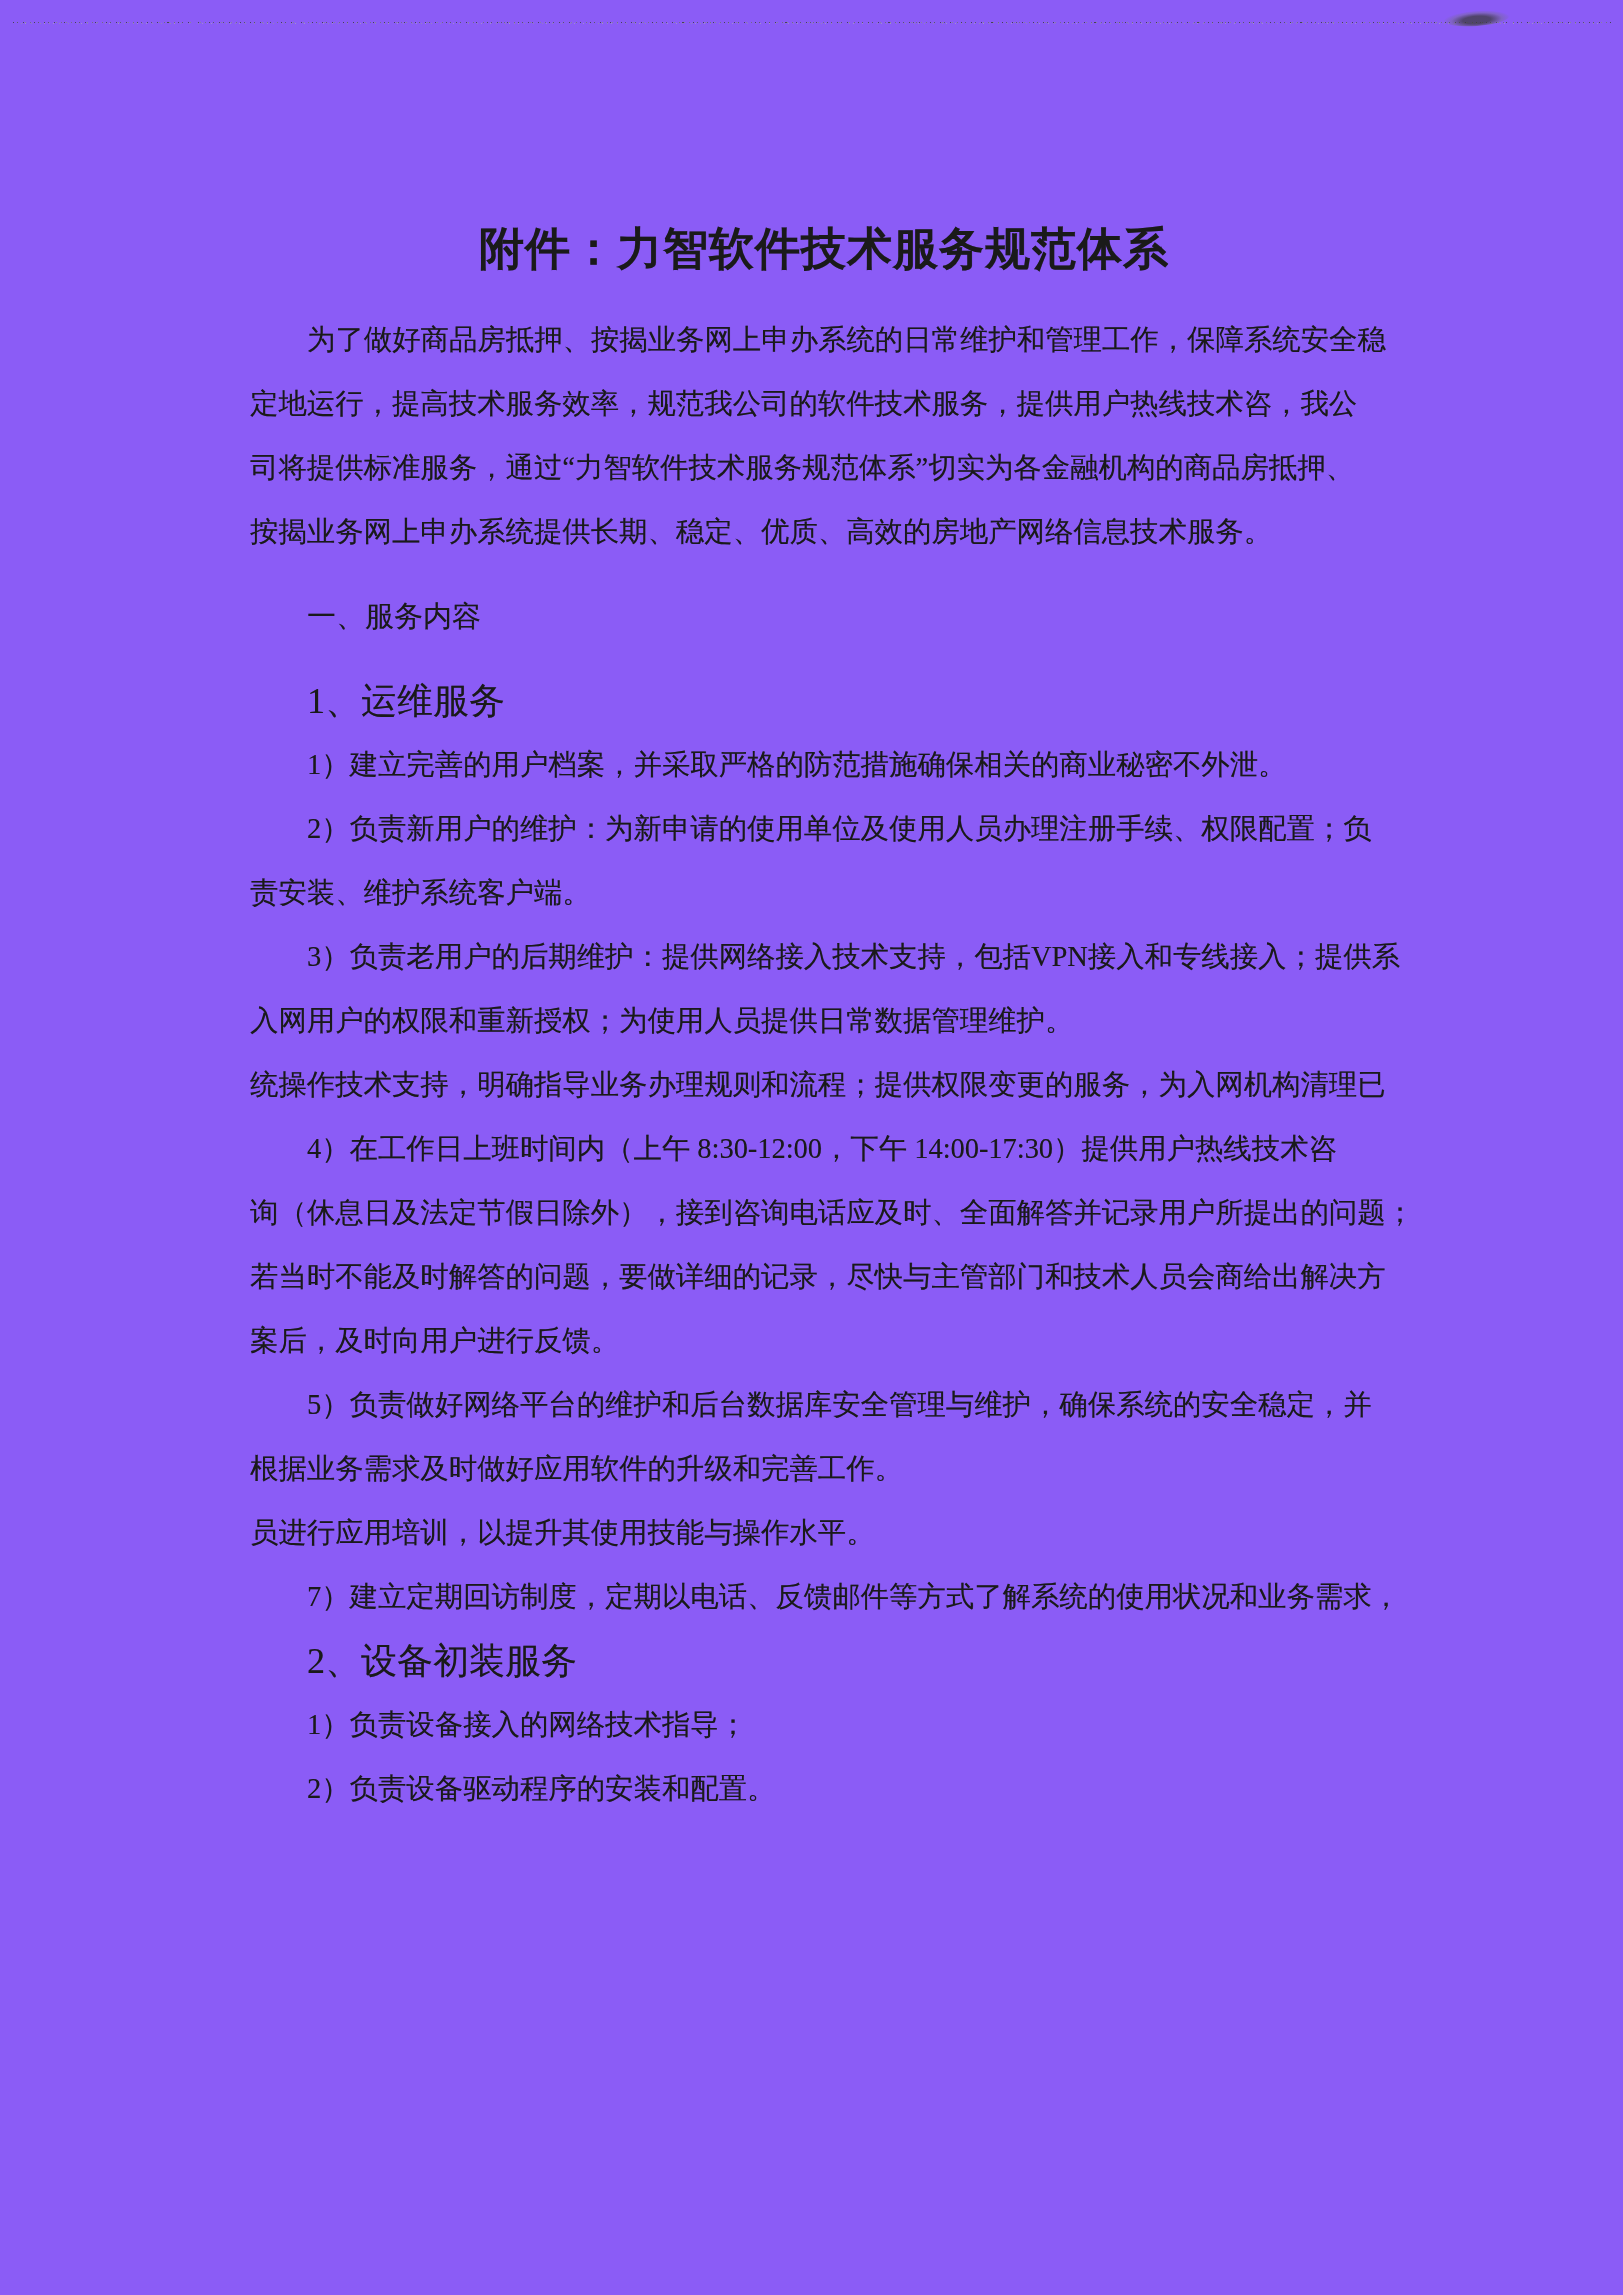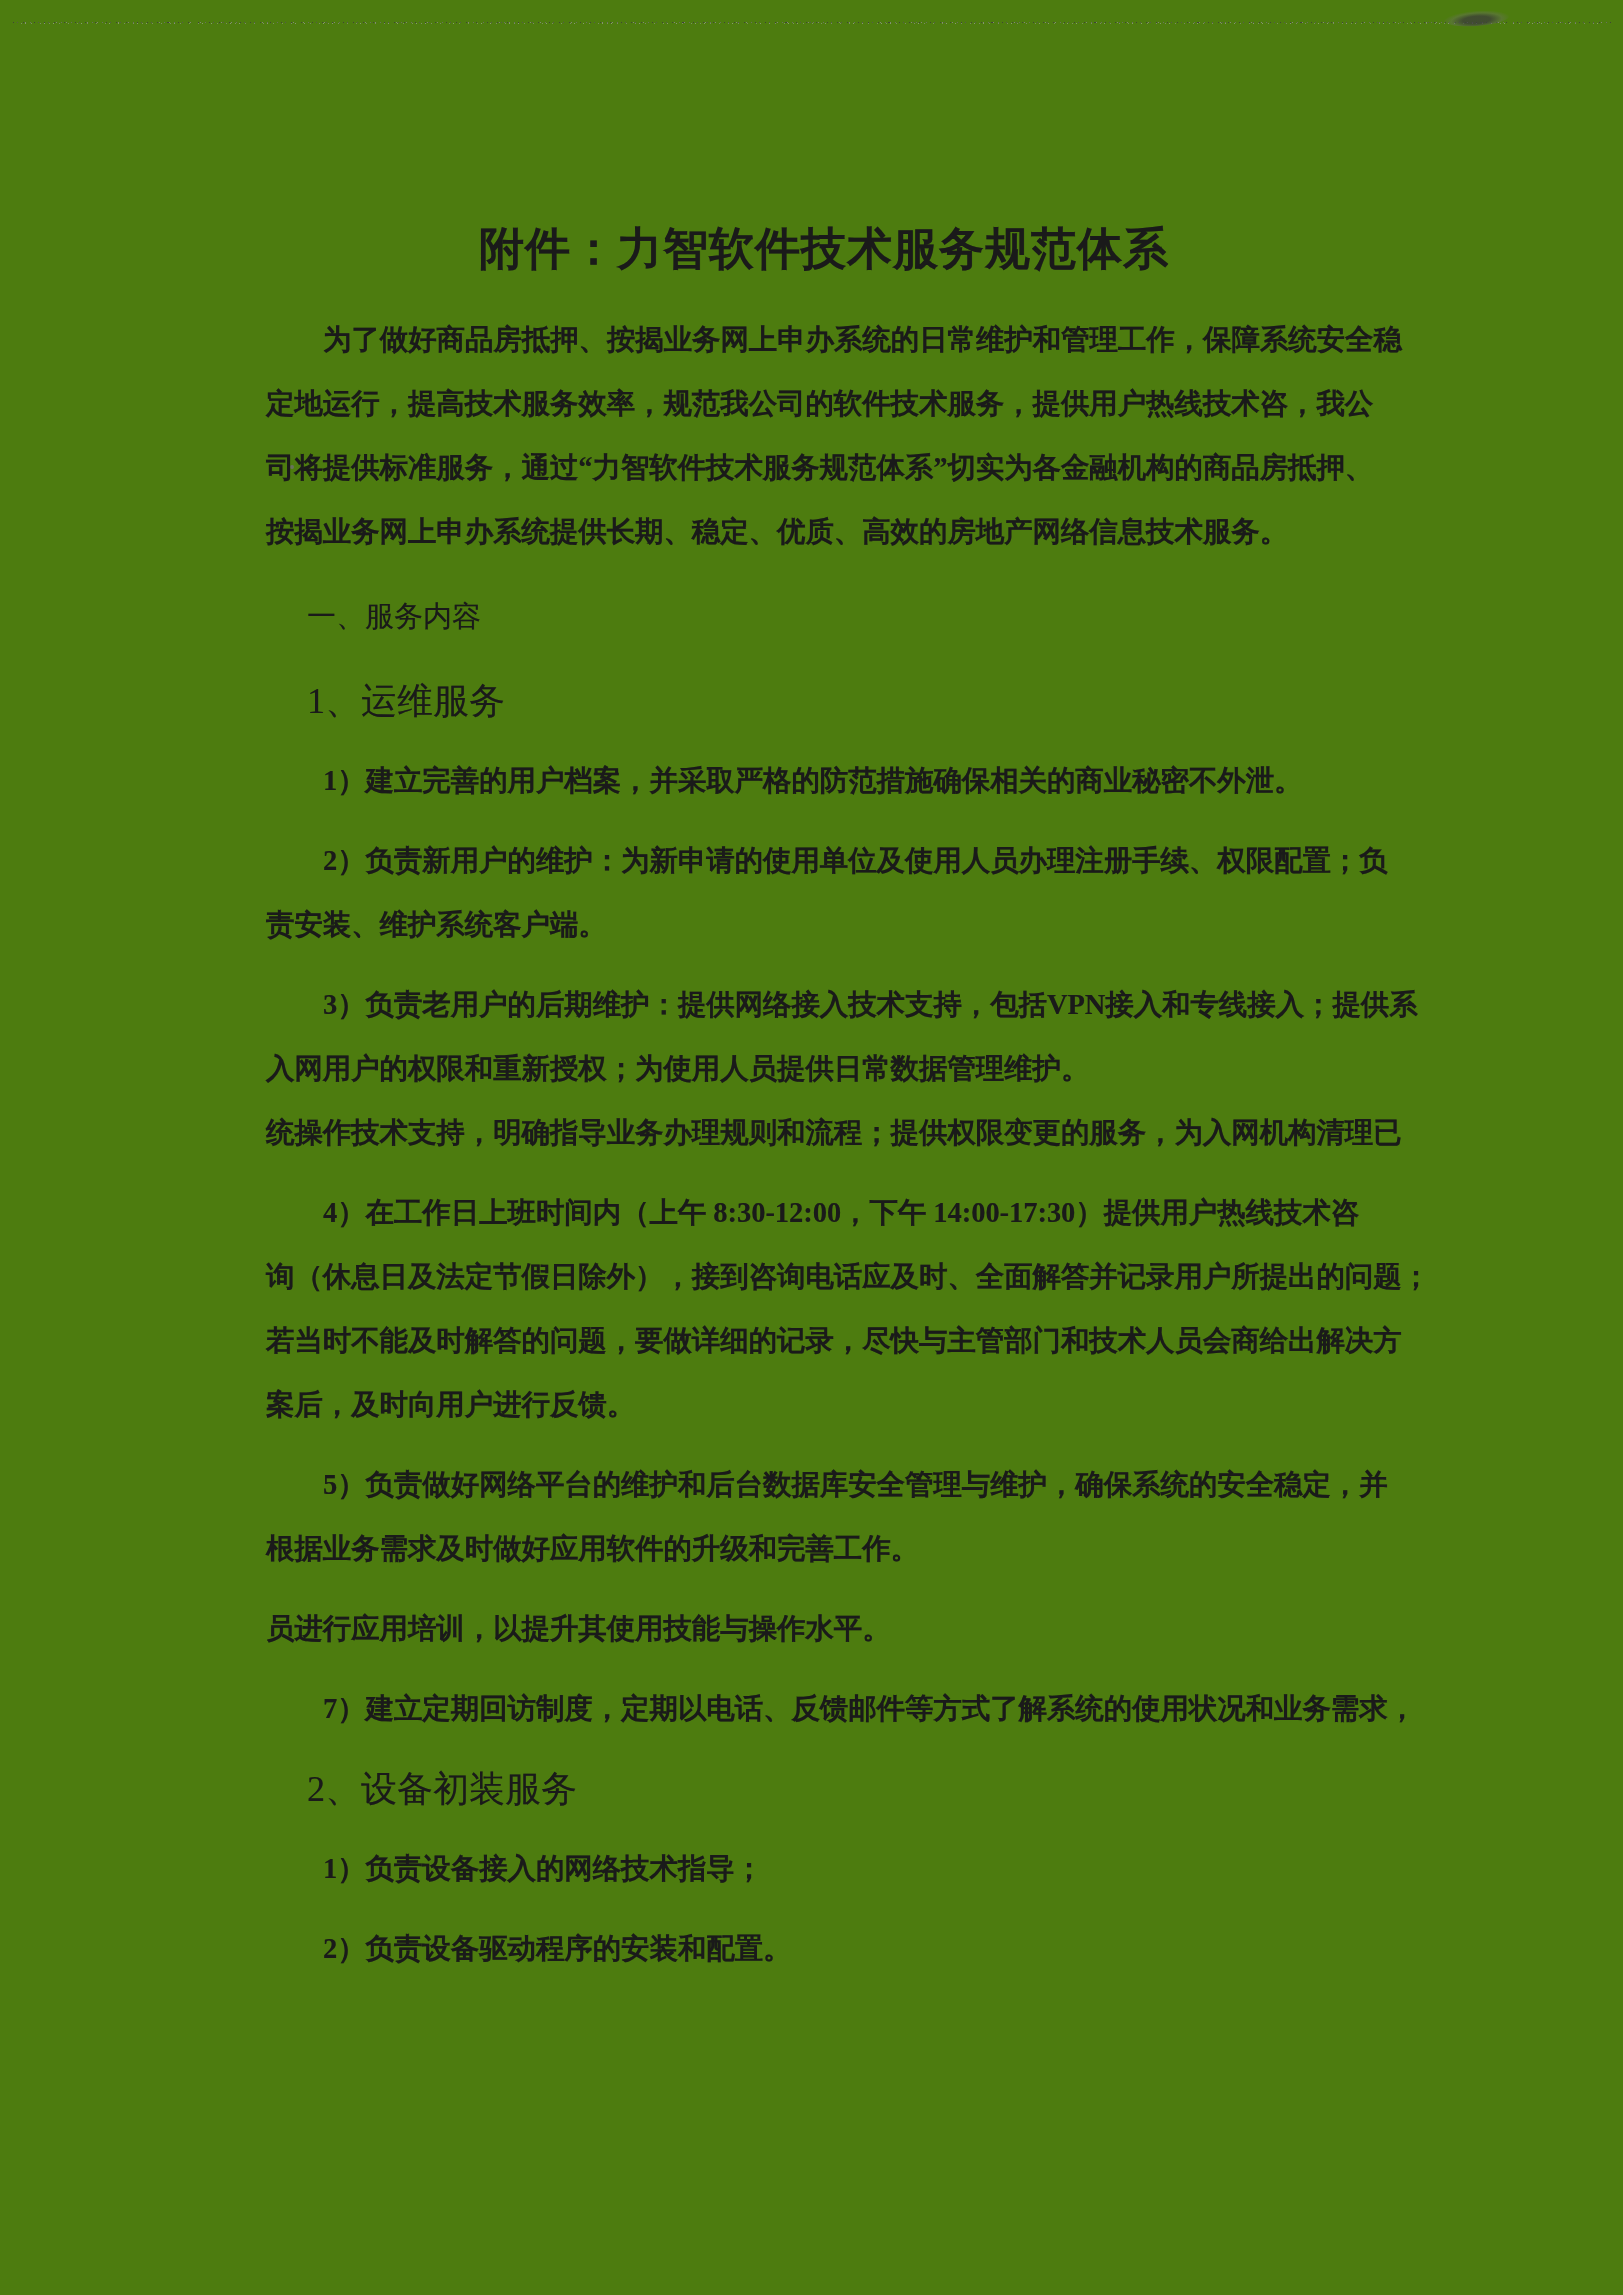--- a/index.html
+++ b/index.html
@@ -4,21 +4,21 @@
 <style>
   html, body {
     margin: 0;
     padding: 0;
     background: #ffffff;
   }
   .page {
     position: relative;
     width: 1624px;
     height: 2295px;
-    background: #4d7c0f;
+    background: #8b5cf6;
     overflow: hidden;
     font-family: "Liberation Serif", serif;
     color: #1a1a1a;
   }
   
   .scan-line {
     position: absolute;
     top: 21.6px;
     left: 12.8px;
     width: 1598px;
@@ -75,21 +75,21 @@
     text-shadow: 0.2px 0.2px 0.3px rgba(25,25,25,0.45);
   }
   .title {
     font-size: 45px;
     line-height: 59px;
     font-weight: 700;
     letter-spacing: 1px;
     text-align: center;
     white-space: nowrap;
   }
-  .para { margin: 16px; font-weight: bold; }
+  .para { margin: 0; }
   .intro { margin-top: 29px; }
   .line {
     font-size: 28.4px;
     line-height: 64px;
     white-space: nowrap;
   }
   .line.first { padding-left: 57px; }
   .h2 {
     margin-top: 20px;
     padding-left: 57px;

